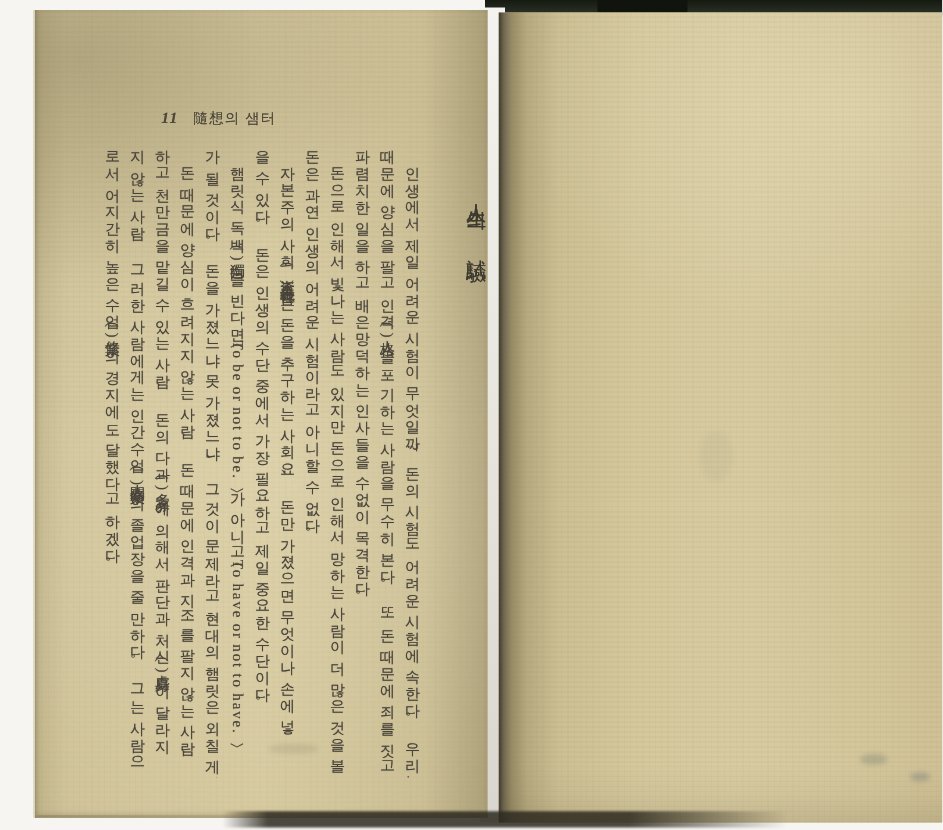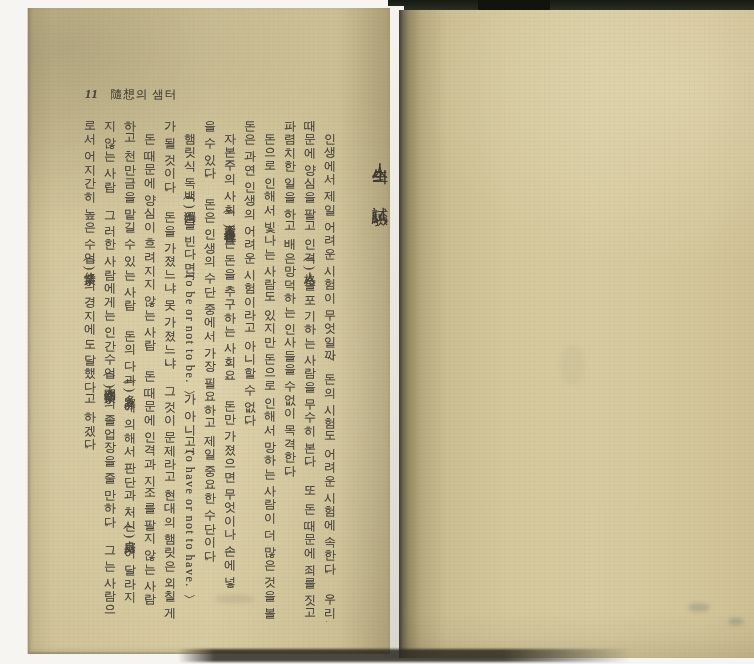--- a/index.html
+++ b/index.html
@@ -63,21 +63,21 @@
   .spot.s2{left:728px;top:618px;width:16px;height:7px;background:rgba(85,100,108,0.30);}
   .spot.s3{left:215px;top:595px;width:40px;height:8px;background:rgba(110,102,80,0.16);}
   .spot.s4{left:560px;top:345px;width:26px;height:40px;background:rgba(150,150,130,0.10);}
 
   
   .running-head{
     position:absolute;left:57px;top:79px;
     font-size:11.5px;color:#4e483b;letter-spacing:1px;white-space:nowrap;
     text-shadow:0 0 0.5px rgba(78,72,59,0.6);
   }
-  .running-head .pagenum{font-style:italic;font-weight:bold;margin-right:12px;font-size:12.5px;}
+  .running-head .pagenum{font-style:italic;font-weight:bold;margin-right:12px;font-size:12.5px;margin-left:44px;}
 
   
   .article-title{
     position:absolute;left:340px;top:142px;height:150px;width:22px;
     writing-mode:vertical-rl;text-orientation:mixed;
     font-size:16px;color:#3d392f;letter-spacing:4px;word-spacing:8px;
     text-shadow:0 0 0.5px rgba(61,57,47,0.7);
     white-space:nowrap;
   }
   

